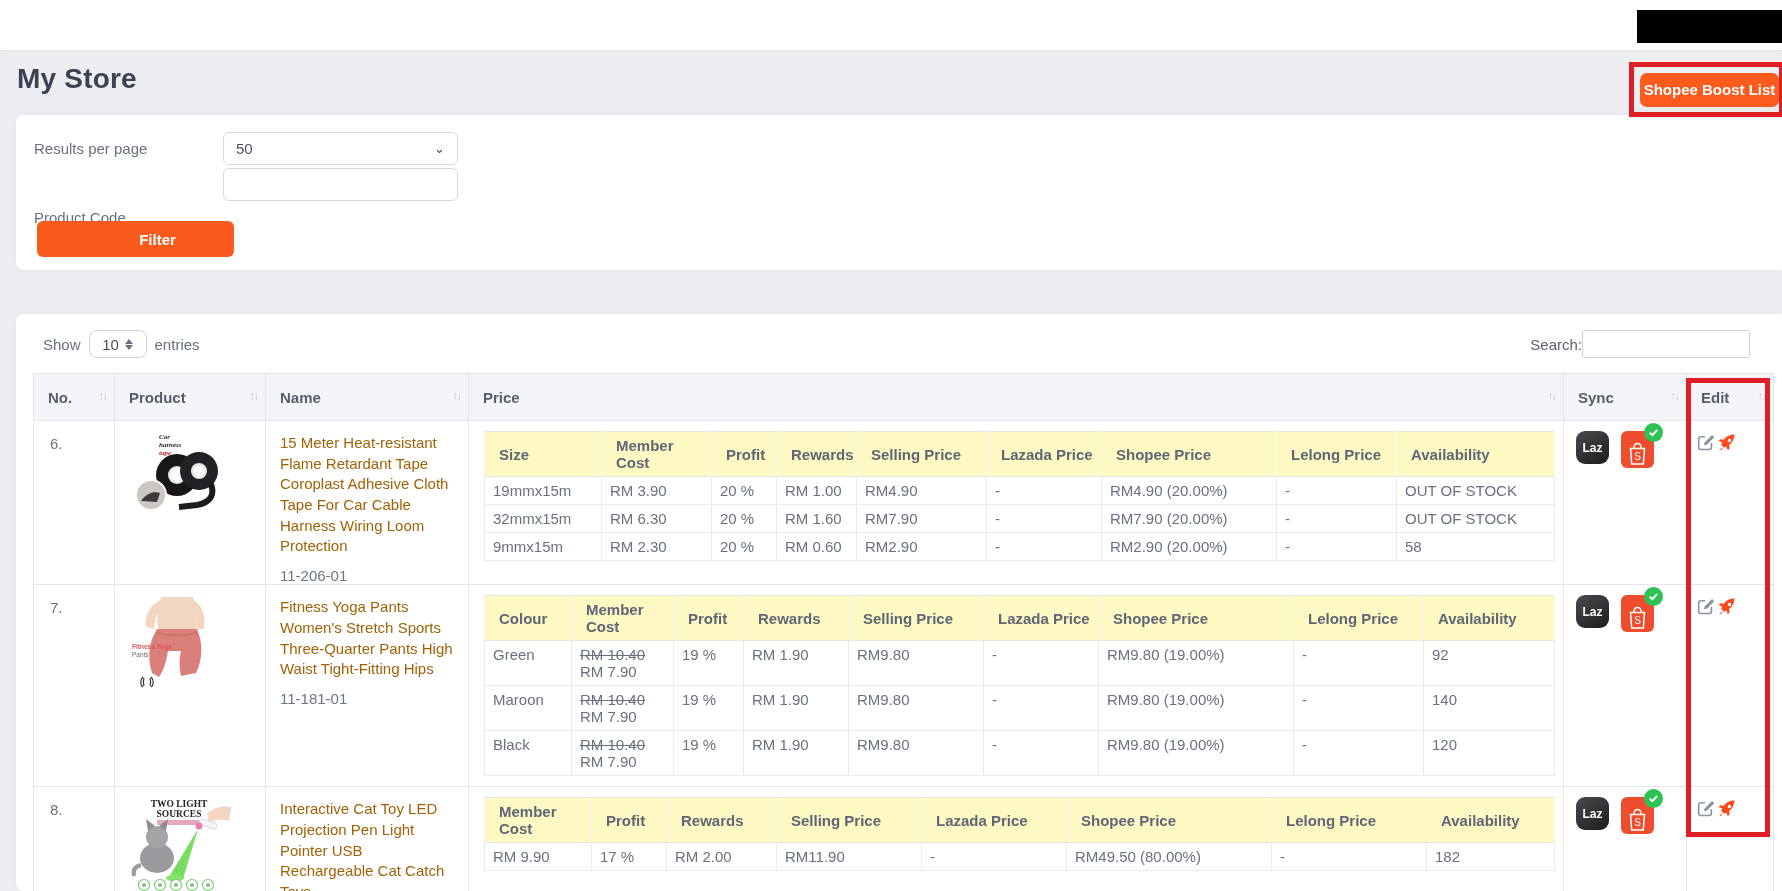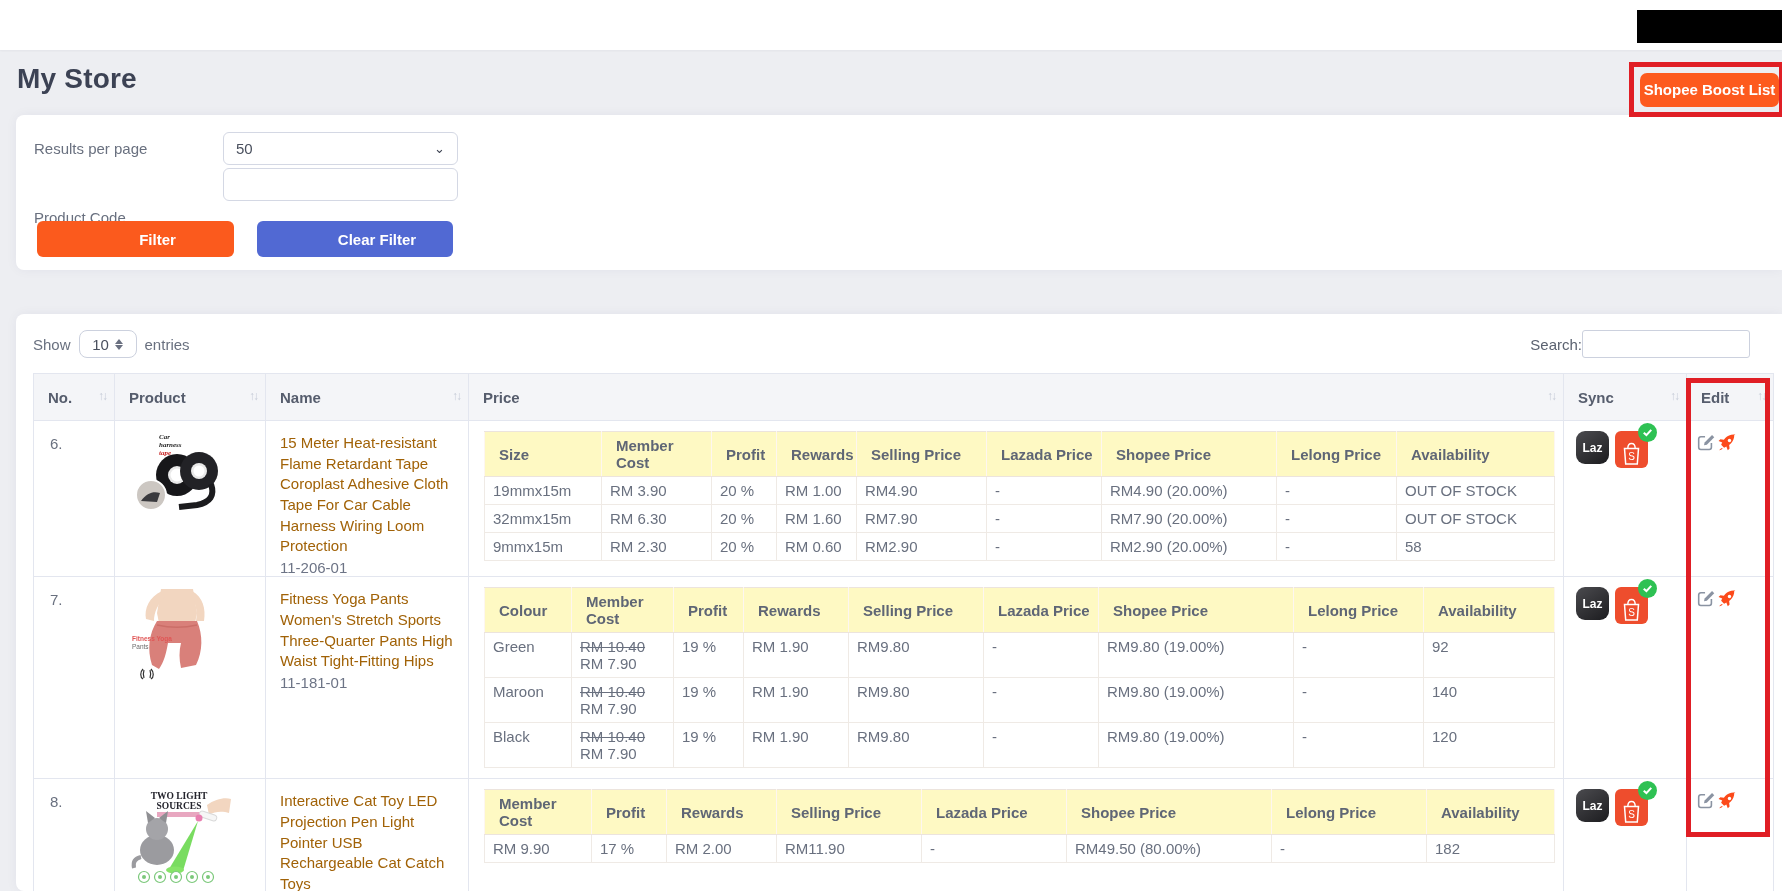--- a/index.html
+++ b/index.html
@@ -32,44 +32,44 @@
   .f-label { position:absolute; left:18px; color:#69707f; font-size:15px; }
   .lbl-results { top:25px; } .lbl-code { top:62px;margin-top:32px; }
   .sel50 { position:absolute; left:207px; top:17px; width:235px; height:33px; border:1px solid #d4d8e4; border-radius:6px; background:#fff; display:flex; align-items:center; padding:0 12px; color:#4a505e; cursor:pointer; }
   .sel50 .chev { margin-left:auto; color:#3d4352; font-size:13px; }
   .pc-input { position:absolute; left:207px; top:53px; width:235px; height:33px; border:1px solid #d4d8e4; border-radius:6px; padding:0 10px; font:15px "Liberation Sans",sans-serif; color:#4a505e; }
   .btn { position:absolute; top:106px; height:36px; border:none; border-radius:6px; color:#fff; font-weight:700; font-size:15px; font-family:"Liberation Sans",sans-serif; cursor:pointer;padding-left:44px; }
   .btn-filter { left:21px; width:197px; background:#fb5a1d; }
   .btn-clear  { left:241px; width:196px; background:#5169d3; }
 
   
-  .controls { position:absolute; left:17px; right:16px; top:16px; height:32px; }
+  .controls { position:absolute; left:27px; right:16px; top:16px; height:32px; }
   .show-group { display:flex; align-items:center; gap:8px; color:#69707f; }
   .size-sel { width:58px; height:28px; border:1px solid #ccd1de; border-radius:8px; display:flex; align-items:center; justify-content:center; gap:6px; color:#4a505e; cursor:pointer; }
   .updown { display:flex; flex-direction:column; gap:1px; }
   .updown i { width:0; height:0; border-left:4px solid transparent; border-right:4px solid transparent; display:block; }
   .updown .u { border-bottom:5px solid #6a7080; } .updown .d { border-top:5px solid #6a7080; }
   .search-group { position:absolute; right:16px; top:0; display:flex; align-items:center; gap:0; color:#5b6270; }
   .search-input { width:168px; height:28px; border:1px solid #ccd1de; border-radius:3px; padding:0 8px; font:14px "Liberation Sans",sans-serif; }
 
   
   .tbl-wrap { position:absolute; left:17px; top:59px; width:1740px; }
   table.main { border-collapse:collapse; table-layout:fixed; width:1740px; }
   table.main th, table.main td { border:1px solid #e3e6ef; }
   table.main thead th { height:47px; background:#f4f5f8; text-align:left; padding-left:14px; font-weight:700; color:#565d6d; font-size:15px; position:relative; }
   .sort { position:absolute; right:8px; top:15px; color:#c7ccd8; font-size:12px; letter-spacing:-2px; font-weight:400; cursor:pointer; }
   table.main tbody td { vertical-align:top; background:#fff; }
   .no-cell { padding:14px 0 0 16px; color:#69707f; }
   .img-cell { padding:8px 0 0 14px; }
   .name-cell { padding:12px 14px 0 14px; }
   .pname { color:#a16207; line-height:1.38; }
-  .pcode { color:#6d7486; margin-top:2px; }
+  .pcode { color:#6d7486; margin-top:10px; }
   .price-cell { padding:10px 0 10px 15px; }
   .sync-cell { padding:10px 0 0 12px; }
-  .sync-row { display:flex; align-items:flex-start; gap:4px; }
+  .sync-row { display:flex; align-items:flex-start; gap:10px; }
   .edit-cell { padding:13px 0 0 10px; white-space:nowrap; }
   .edit-cell svg { margin-right:3px; cursor:pointer; }
 
   
   table.sub { border-collapse:collapse; table-layout:fixed; width:1070px; }
   table.sub th, table.sub td { border:1px solid #ece4dd; padding:5px 8px; text-align:left; font-size:15px; }
   table.sub thead th { background:#fef9c3; color:#5f6675; font-weight:700; height:30px; border-right:1px solid #fdf6f0; border-left:1px solid #fdf6f0; }
   table.sub tbody td { color:#69707f; background:#fff; border-color:#efeae5; height:28px; }
   .strike { text-decoration:line-through; }
 
@@ -95,21 +95,20 @@
 
 <div class="card filter-card">
   <div class="f-label lbl-results">Results per page</div>
   <div class="sel50">
     <span>50</span>
     <span class="chev">⌄</span>
   </div>
   <div class="f-label lbl-code">Product Code</div>
   <input class="pc-input" value="" style="">
   <button class="btn btn-filter">Filter</button>
-  <button class="btn btn-clear">Clear Filter</button>
 </div>
 
 <div class="card table-card">
   <div class="controls">
     <div class="show-group">
       <span>Show</span>
       <div class="size-sel">
         <span>10</span>
         <span class="updown">
             <i class="u"></i>

